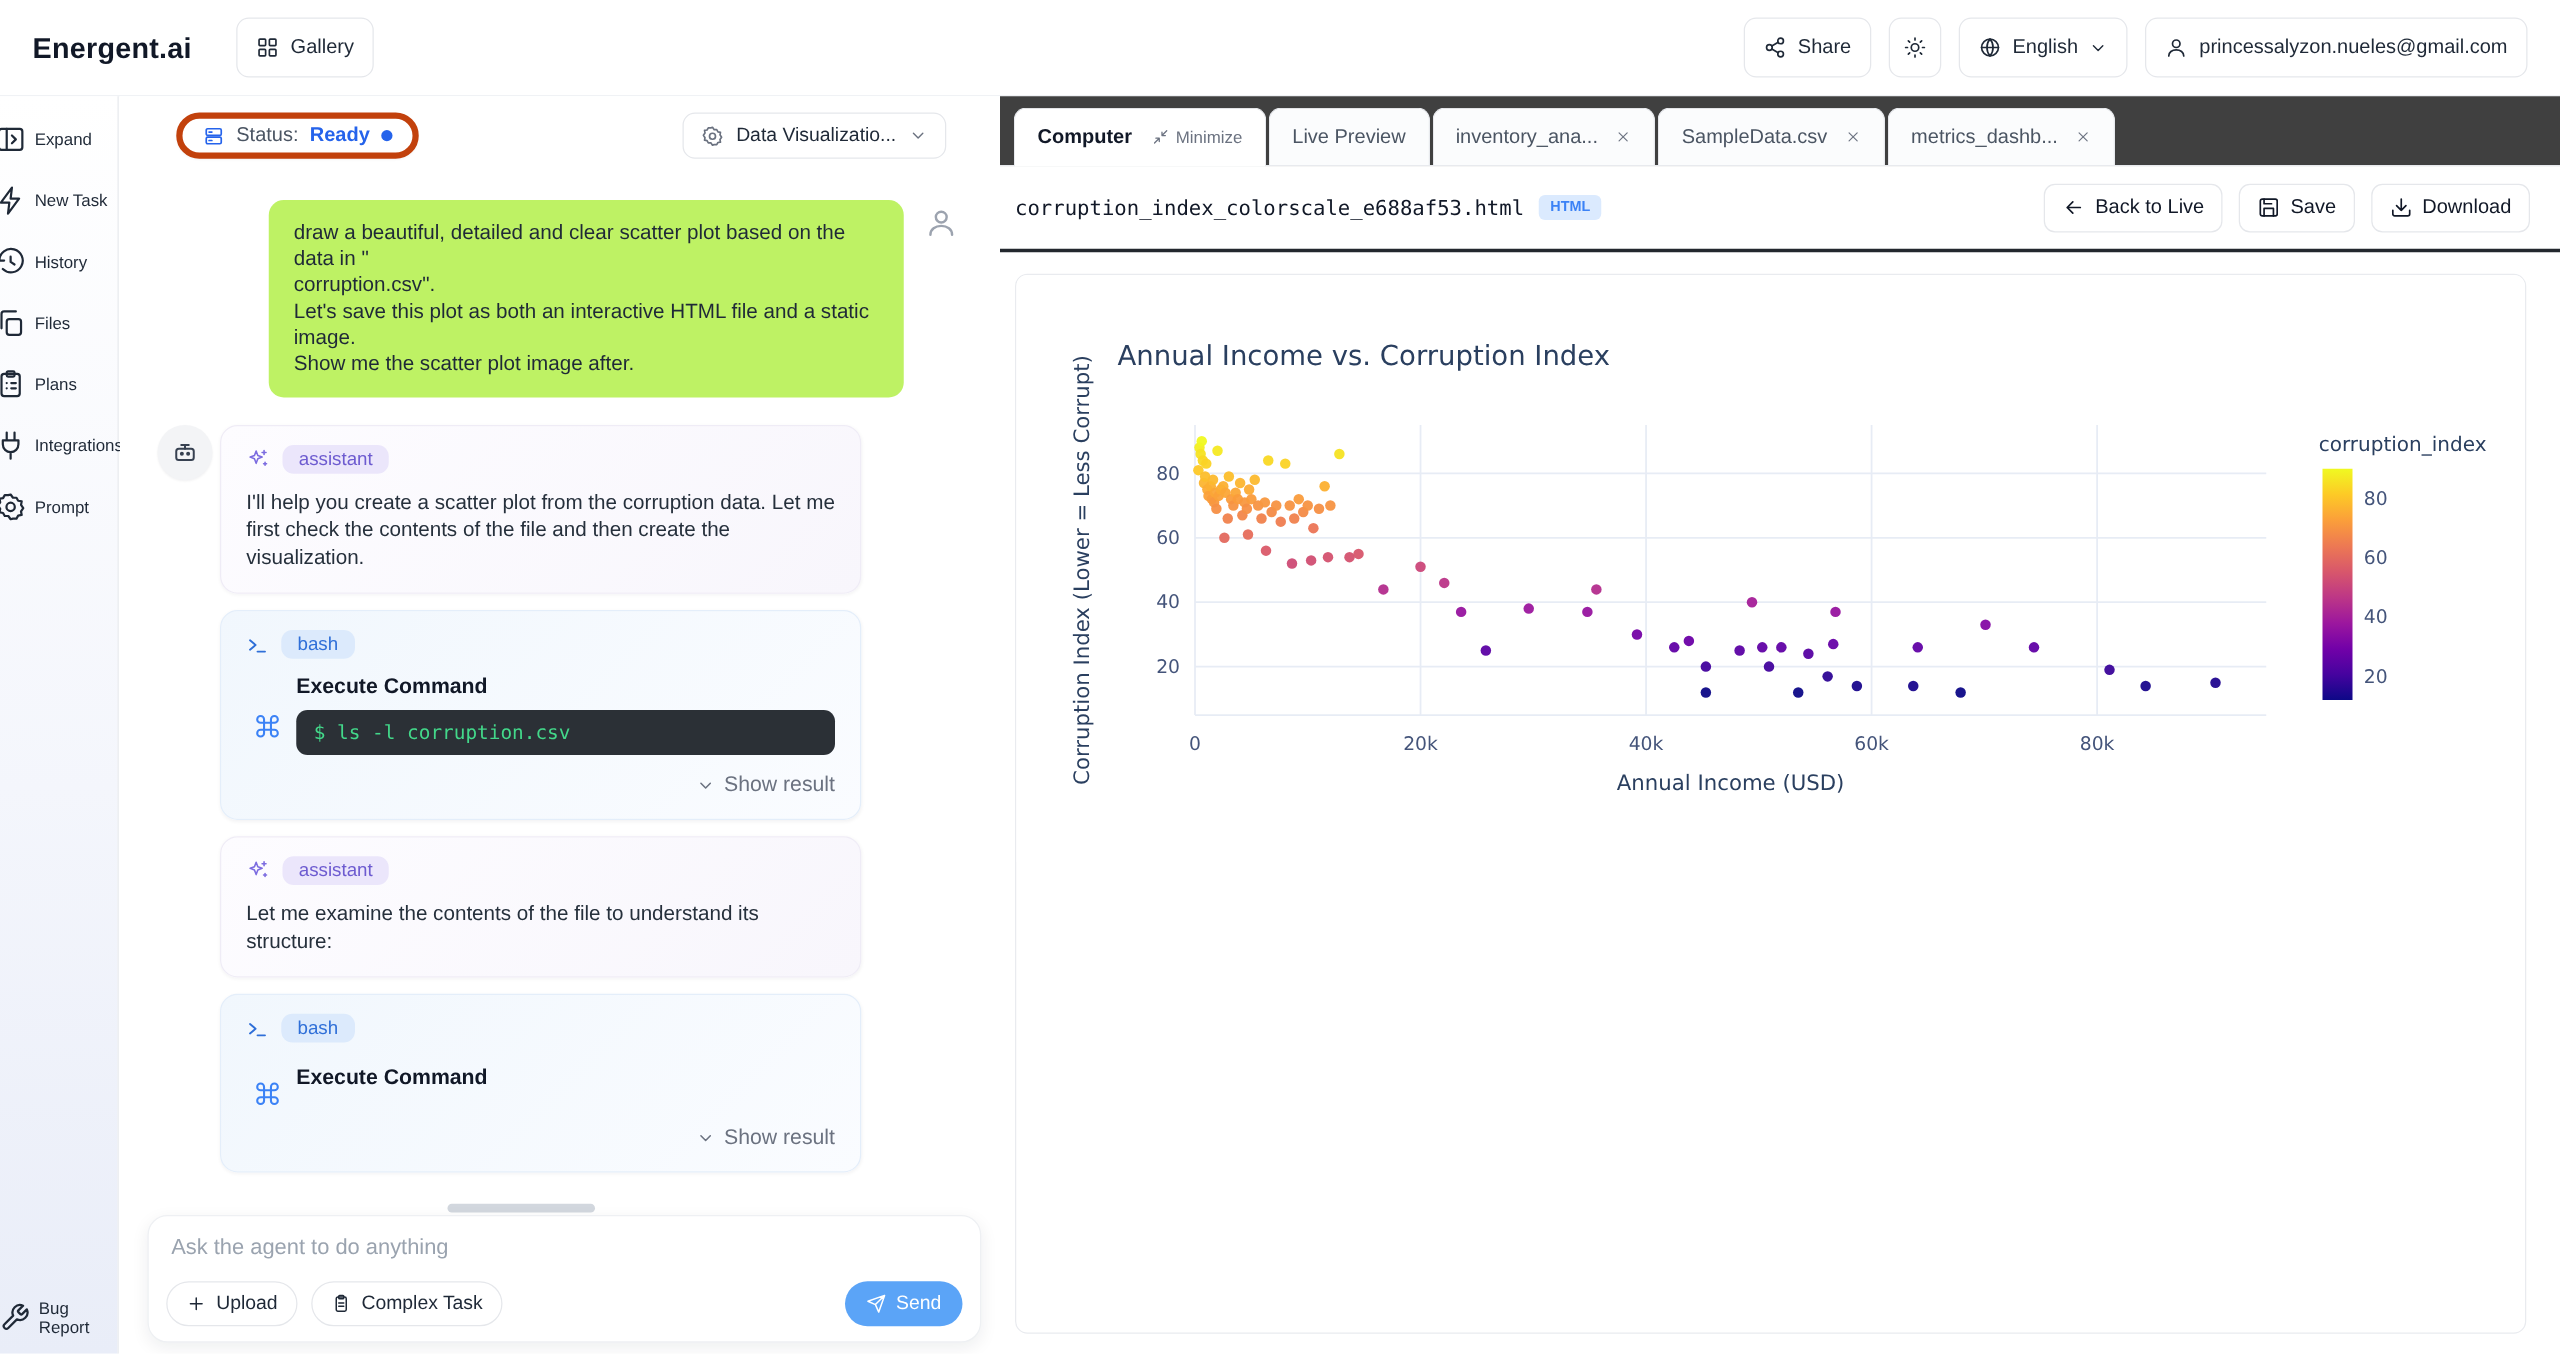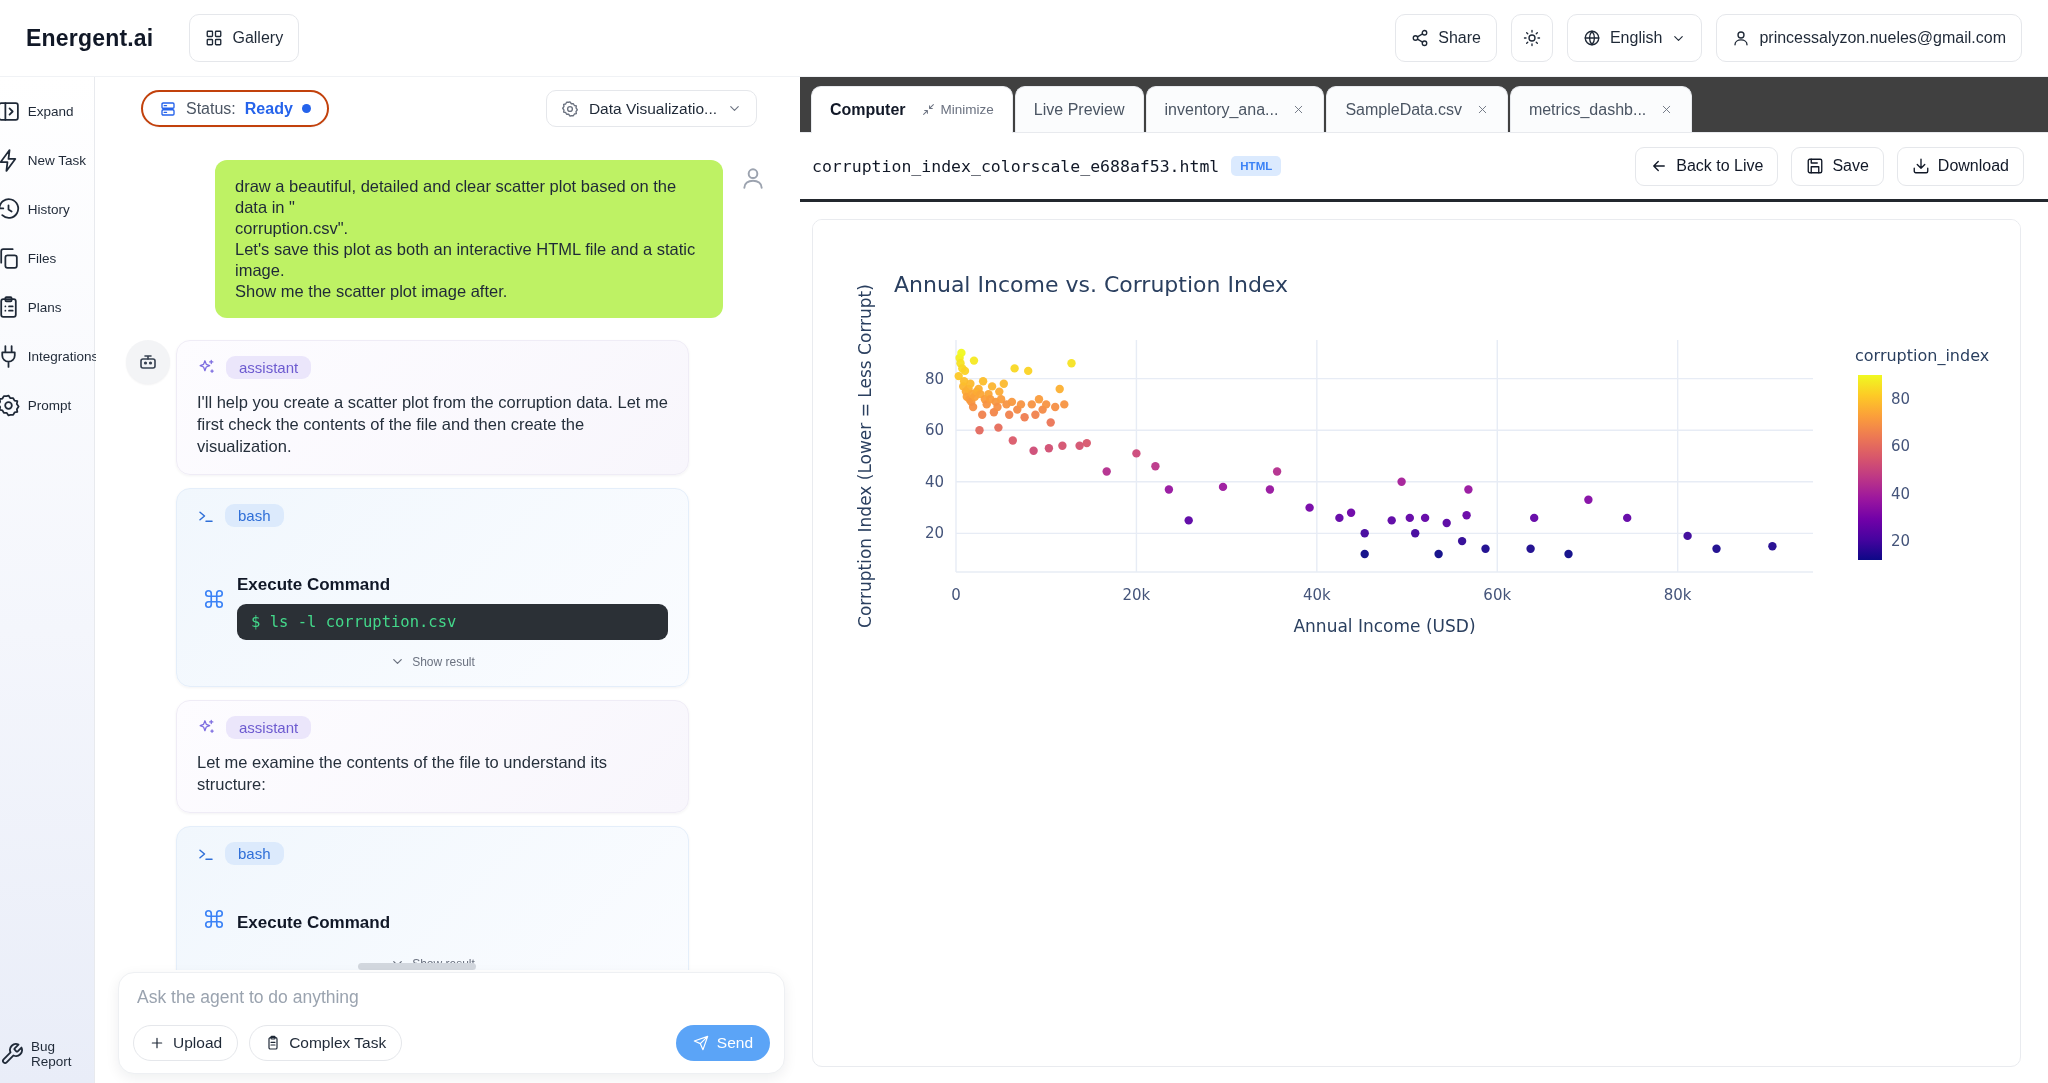--- a/index.html
+++ b/index.html
@@ -24,21 +24,21 @@
              background:linear-gradient(180deg,#ffffff 0%,#f4f6fc 55%,#e9edf8 100%);
              border-right:1px solid #e8eaee; display:flex; flex-direction:column; align-items:center; padding-top:22px; }
   .side-item { display:flex; flex-direction:row; align-items:center; gap:7px; margin-bottom:24px; cursor:pointer; color:#1f2937; }
   .side-item .lbl { font-size:13.5px; }
   #sidebar .sflex { flex:1; }
   #bug-report { margin-bottom:14px; }
 
   
   #chat { position:absolute; top:77px; left:96px; width:704px; height:1006px; background:#fff; }
   #status-row { position:absolute; top:13px; left:45px; right:43px; display:flex; align-items:center; justify-content:space-between; }
-  #status-pill { display:flex; align-items:center; gap:9px; border:2px solid #c2410c; background:#fff;
+  #status-pill { display:flex; align-items:center; gap:9px; border:5px solid #c2410c; background:#fff;
                  border-radius:20px; height:37px; padding:0 16px; box-shadow:0 1px 2px rgba(16,24,40,.04); }
   #status-pill .slabel { font-size:16px; color:#4b5563; }
   #status-pill .svalue { font-size:16px; font-weight:600; }
   .status-dot { width:9px; height:9px; border-radius:50%; }
   #agent-select { display:flex; align-items:center; gap:10px; border:1px solid #e5e7eb; background:#fff;
                   border-radius:10px; height:37px; padding:0 14px; font-size:15.5px; color:#1f2937; cursor:pointer; max-width:250px; }
 
   #messages { position:absolute; top:83px; left:0; width:704px; height:810px; overflow:hidden; padding-left:30px; }
   .msg-row { display:flex; align-items:flex-start; }
   .user-row { margin-left:89px; margin-bottom:22px; }
@@ -55,26 +55,26 @@
   .msg-card.bash { background:linear-gradient(135deg,#f1f7fd 0%,#fafcff 100%); border:1px solid #e4eefa; }
   .msg-head { display:flex; align-items:center; gap:10px; margin-bottom:12px; }
   .badge { font-size:15px; padding:3px 13px; border-radius:9px; }
   .badge.purple { background:#ebe6fb; color:#6d5bd0; }
   .badge.blue { background:#dceafc; color:#2f6fd8; }
   .msg-text { font-size:16.5px; line-height:22px; color:#26303c; }
   .spark { color:#7c6ce0; display:flex; }
   .term-ic { color:#2f6fd8; display:flex; }
   .cmd-row { display:flex; align-items:center; gap:12px; margin-left:6px; }
   .cmd-ic { color:#3b82f6; display:flex; margin-top:18px; }
-  .cmd-col { flex:1;margin-top:36px; }
+  .cmd-col { flex:1; }
   .cmd-title { font-size:17px; font-weight:700; color:#111827; margin-bottom:9px; }
   .terminal { background:#2b3036; border-radius:9px; padding:9px 14px; font-family:"DejaVu Sans Mono", monospace;
               font-size:15.5px; color:#43d88a; }
-  .show-result { display:flex; align-items:center; justify-content:center; gap:7px; margin-top:14px;
-                 font-size:12px; color:#6b7280; cursor:pointer; background:none; border:none; width:100%;
+  .show-result { display:flex; align-items:center; justify-content:flex-end; gap:7px; margin-top:14px;
+                 font-size:17px; color:#6b7280; cursor:pointer; background:none; border:none; width:100%;
                  font-family:"Liberation Sans", sans-serif; }
   #chat-scroll-thumb { position:absolute; left:262px; top:886px; width:118px; height:7px; border-radius:4px; background:#d2d7de; }
 
   #input-card { position:absolute; top:895px; left:22px; width:667px; height:102px; background:#fff;
                 border:1px solid #eef0f3; border-radius:16px; box-shadow:0 4px 14px rgba(16,24,40,.07); padding:14px 18px; }
   #chat-input { width:100%; border:none; outline:none; font-size:17.5px; color:#1f2937; font-family:"Liberation Sans", sans-serif; }
   #chat-input::placeholder { color:#9aa3af; }
   #input-actions { position:absolute; left:14px; right:14px; bottom:12px; display:flex; align-items:center; gap:11px; }
   .pillbtn { display:flex; align-items:center; gap:8px; border:1px solid #e5e7eb; background:#fff; border-radius:18px;
              height:36px; padding:0 15px; font-size:15.5px; color:#1f2937; cursor:pointer; font-family:"Liberation Sans", sans-serif; }

